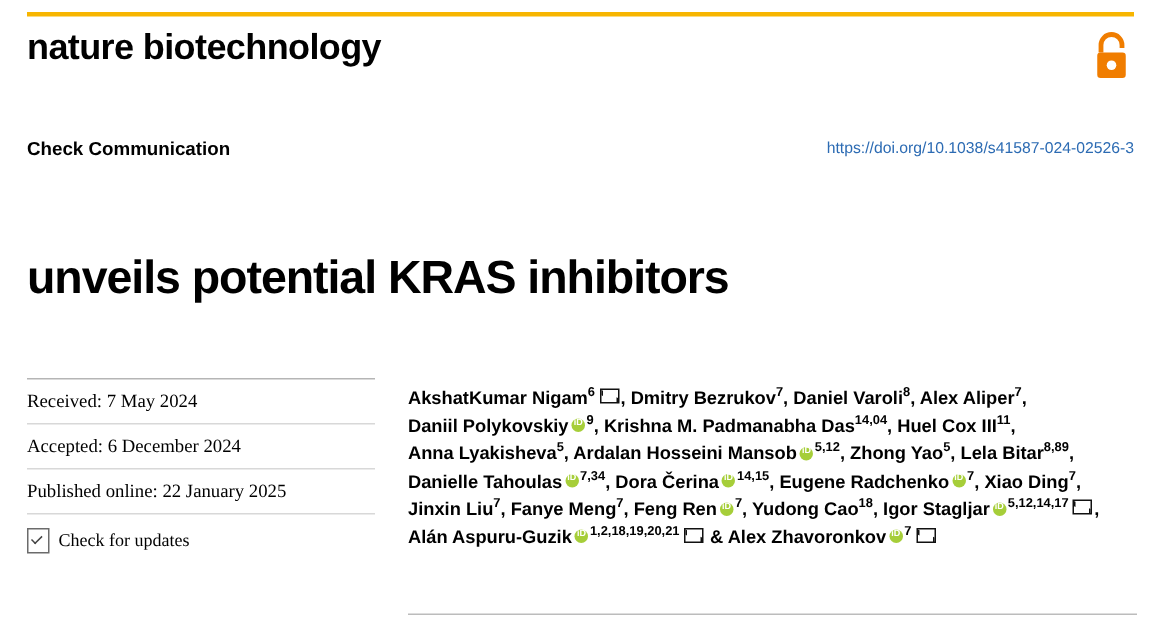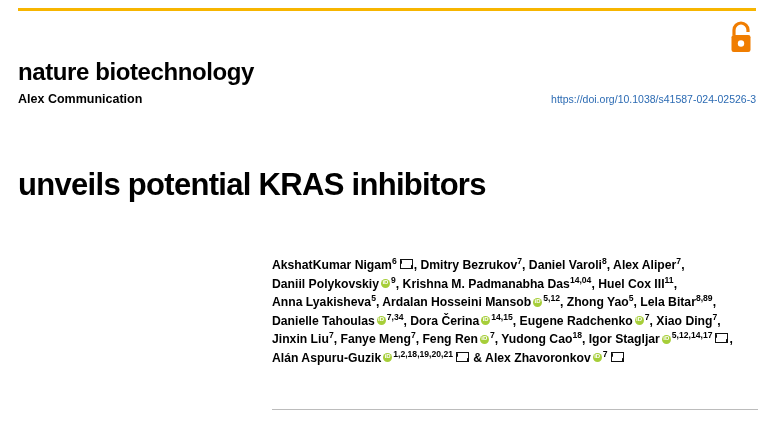--- a/index.html
+++ b/index.html
@@ -31,21 +31,20 @@
   }
   .masthead {
     position: absolute;
     top: 18px;
     left: 18px;
     font-family: "Liberation Sans", sans-serif;
     font-size: 24px;
     font-weight: 700;
     letter-spacing: -0.4px;
     color: #000000;
-    margin-top: 40px;
   }
   .oa-icon {
     position: absolute;
     top: 20px;
     right: 18px;
     width: 30px;
     height: 34px;
   }
   .oa-icon svg { display: block; }
 
@@ -223,29 +222,42 @@
 
   <div class="oa-icon">
     <svg width="30" height="34" viewBox="0 0 30 34">
       <path d="M8 15 V10 a7 7 0 0 1 14 0 v2" fill="none" stroke="#f07d00" stroke-width="3.2"></path>
       <rect x="5.5" y="15" width="19" height="17" rx="2.2" fill="#f07d00"></rect>
       <circle cx="15" cy="23.5" r="3.2" fill="#ffffff"></circle>
     </svg>
   </div>
 
   <div class="brief-row">
-    <div class="brief-label">Alex Communication</div>
+    <div class="brief-label">Check Communication</div>
     <a class="doi-link" href="#">https://doi.org/10.1038/s41587-024-02526-3</a>
   </div>
 
   <h1 class="title">
     <br>
     <span>unveils potential KRAS inhibitors</span>
   </h1>
 
+  <div class="left-col">
+    <div class="left-rule"></div>
+    <div class="hist-item">Received: 7 May 2024</div>
+    <div class="hist-sep"></div>
+    <div class="hist-item">Accepted: 6 December 2024</div>
+    <div class="hist-sep"></div>
+    <div class="hist-item">Published online: 22 January 2025</div>
+    <div class="hist-sep"></div>
+    <div class="check-row">
+      <span class="check-icon"></span>
+      <span class="check-text">Check for updates</span>
+    </div>
+  </div>
 
   <div class="authors">
     <span class="ln">AkshatKumar Nigam<sup>6</sup><span class="envelope"></span>, Dmitry Bezrukov<sup>7</sup>, Daniel Varoli<sup>8</sup>, Alex Aliper<sup>7</sup>,</span>
     <span class="ln">Daniil Polykovskiy<span class="orcid"></span><sup>9</sup>, Krishna M. Padmanabha Das<sup>14,04</sup>, Huel Cox III<sup>11</sup>,</span>
     <span class="ln">Anna Lyakisheva<sup>5</sup>, Ardalan Hosseini Mansob<span class="orcid"></span><sup>5,12</sup>, Zhong Yao<sup>5</sup>, Lela Bitar<sup>8,89</sup>,</span>
     <span class="ln">Danielle Tahoulas<span class="orcid"></span><sup>7,34</sup>, Dora Čerina<span class="orcid"></span><sup>14,15</sup>, Eugene Radchenko<span class="orcid"></span><sup>7</sup>, Xiao Ding<sup>7</sup>,</span>
     <span class="ln">Jinxin Liu<sup>7</sup>, Fanye Meng<sup>7</sup>, Feng Ren<span class="orcid"></span><sup>7</sup>, Yudong Cao<sup>18</sup>, Igor Stagljar<span class="orcid"></span><sup>5,12,14,17</sup><span class="envelope"></span>,</span>
     <span class="ln">Alán Aspuru-Guzik<span class="orcid"></span><sup>1,2,18,19,20,21</sup><span class="envelope"></span> &amp; Alex Zhavoronkov<span class="orcid"></span><sup>7</sup><span class="envelope"></span></span>
   </div>
 

